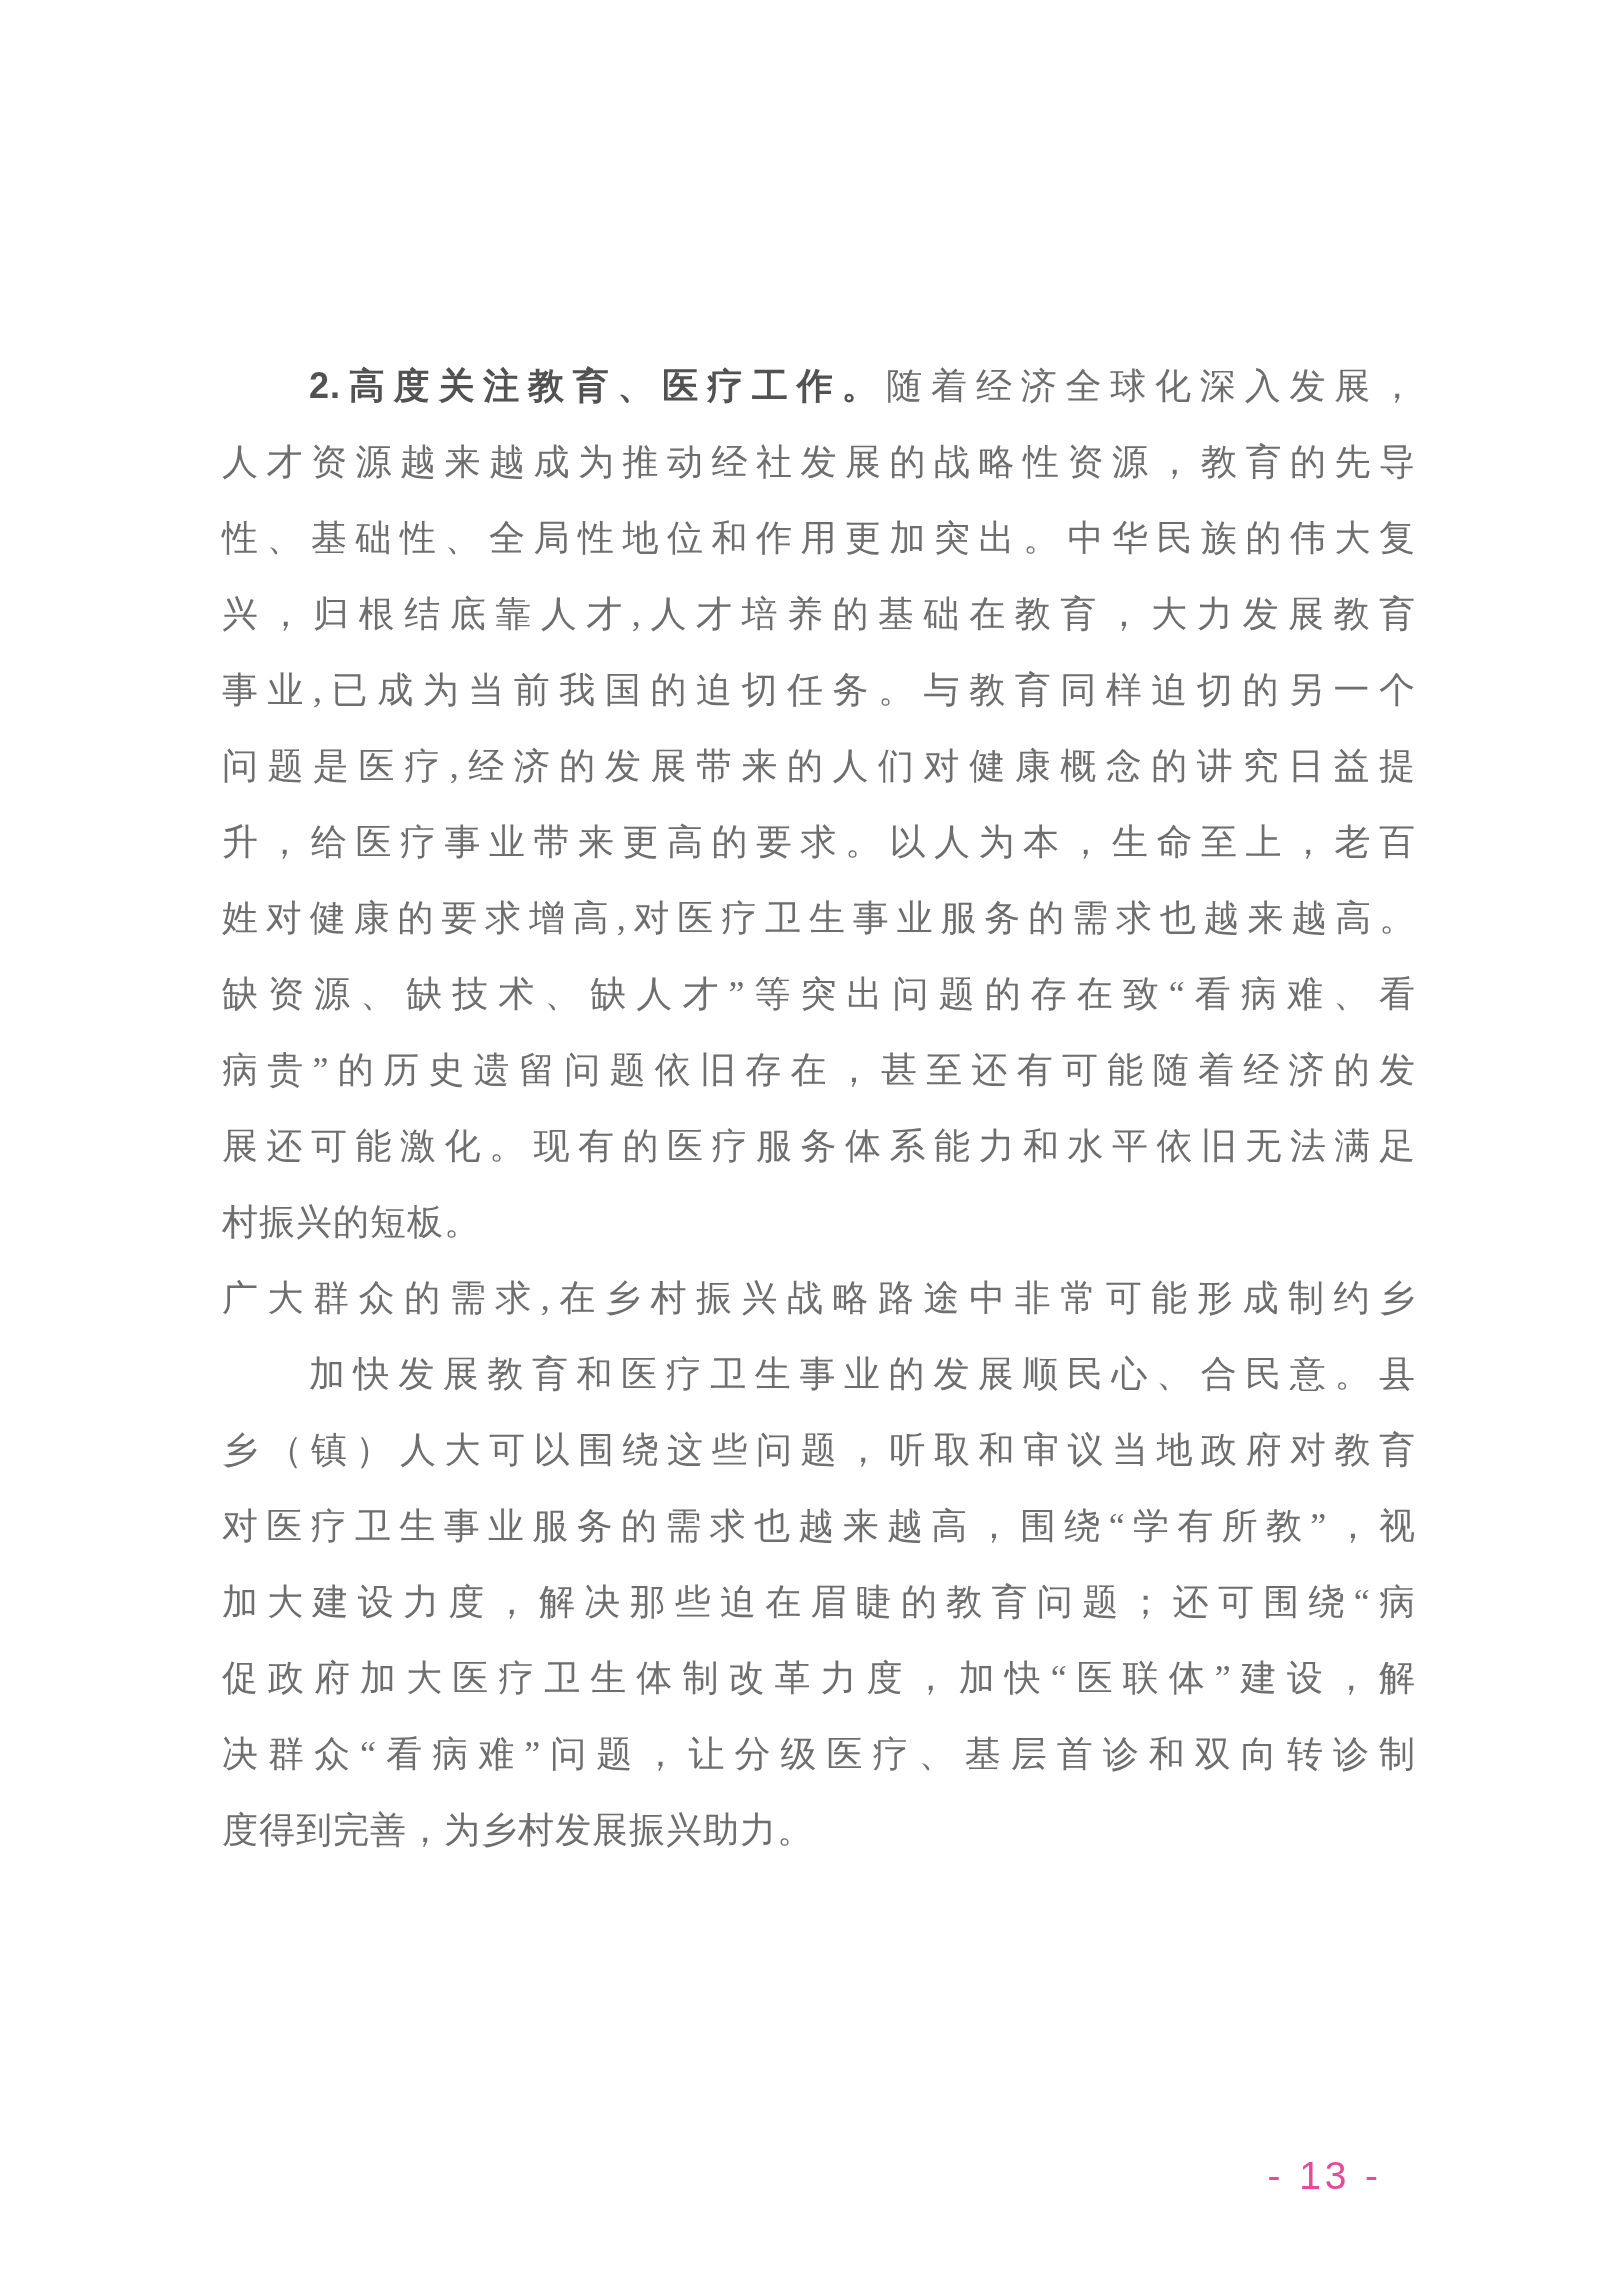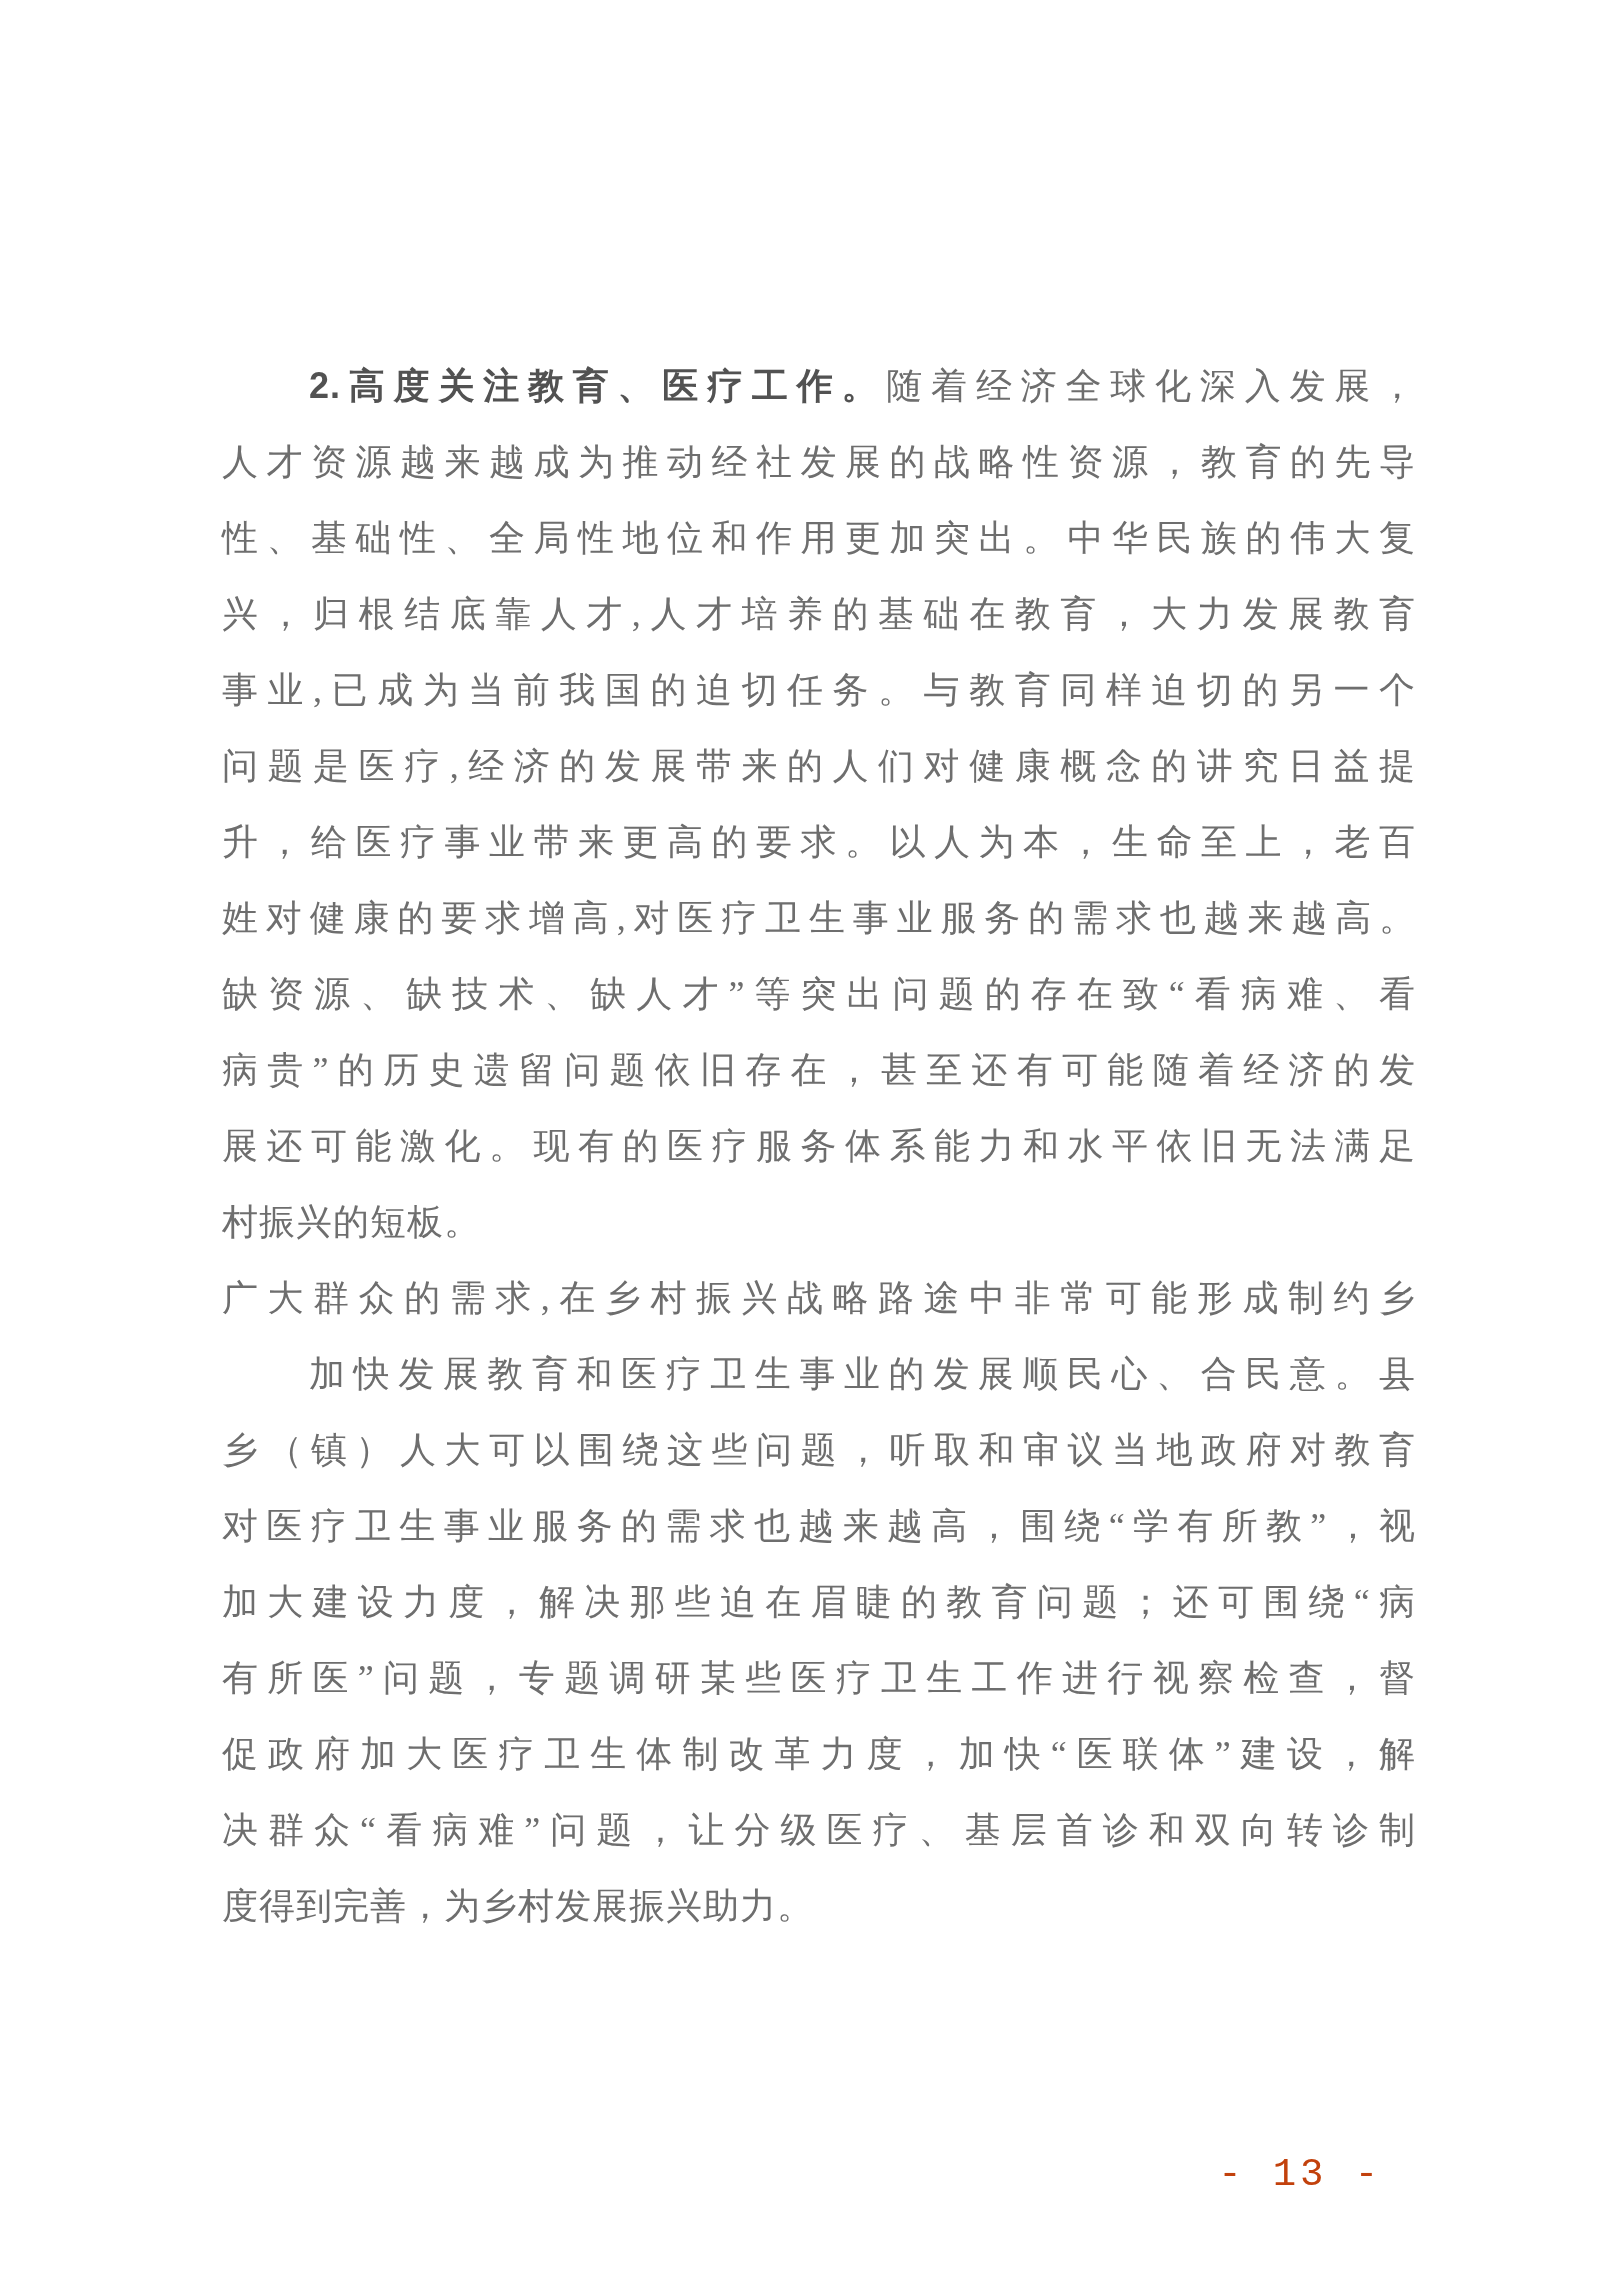--- a/index.html
+++ b/index.html
@@ -44,23 +44,23 @@
     font-family: "Liberation Sans", "DejaVu Sans", sans-serif;
     font-weight: 700;
     color: #525252;
   }
   .page-number {
     position: absolute;
     top: 2152px;
     right: 239px;
     font-size: 39px;
     line-height: 47px;
-    color: #c2410c;
+    color: #ec4899;
     letter-spacing: 3.9px;
-    font-family: Liberation Mono, monospace;
+    font-family: Liberation Sans, sans-serif;
   }
 </style>
 </head>
 <body>
 
 <div class="page">
 
   <div class="doc-body">
 
     <p class="text-line indent-first"><span class="heading-bold">2.高度关注教育、医疗工作。</span><span>随着经济全球化深入发展，</span></p>
@@ -74,21 +74,20 @@
     <p class="text-line">缺资源、缺技术、缺人才”等突出问题的存在致“看病难、看</p>
     <p class="text-line">病贵”的历史遗留问题依旧存在，甚至还有可能随着经济的发</p>
     <p class="text-line">展还可能激化。现有的医疗服务体系能力和水平依旧无法满足</p>
     <p class="text-line para-end">村振兴的短板。</p>
     <p class="text-line">广大群众的需求,在乡村振兴战略路途中非常可能形成制约乡</p>
 
     <p class="text-line indent-first">加快发展教育和医疗卫生事业的发展顺民心、合民意。县</p>
     <p class="text-line">乡（镇）人大可以围绕这些问题，听取和审议当地政府对教育</p>
     <p class="text-line">对医疗卫生事业服务的需求也越来越高，围绕“学有所教”，视</p>
     <p class="text-line">加大建设力度，解决那些迫在眉睫的教育问题；还可围绕“病</p>
-    <p class="text-line">有所医”问题，专题调研某些医疗卫生工作进行视察检查，督</p>
     <p class="text-line">促政府加大医疗卫生体制改革力度，加快“医联体”建设，解</p>
     <p class="text-line">决群众“看病难”问题，让分级医疗、基层首诊和双向转诊制</p>
     <p class="text-line para-end">度得到完善，为乡村发展振兴助力。</p>
 
   </div>
 
   <div class="page-number">- 13 -</div>
 
 </div>
 

